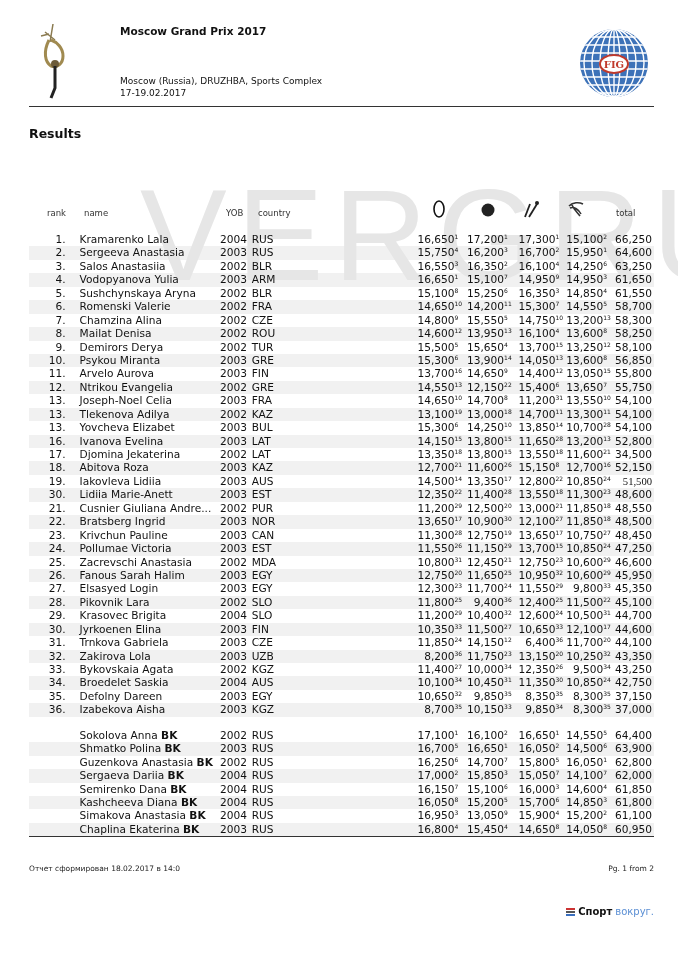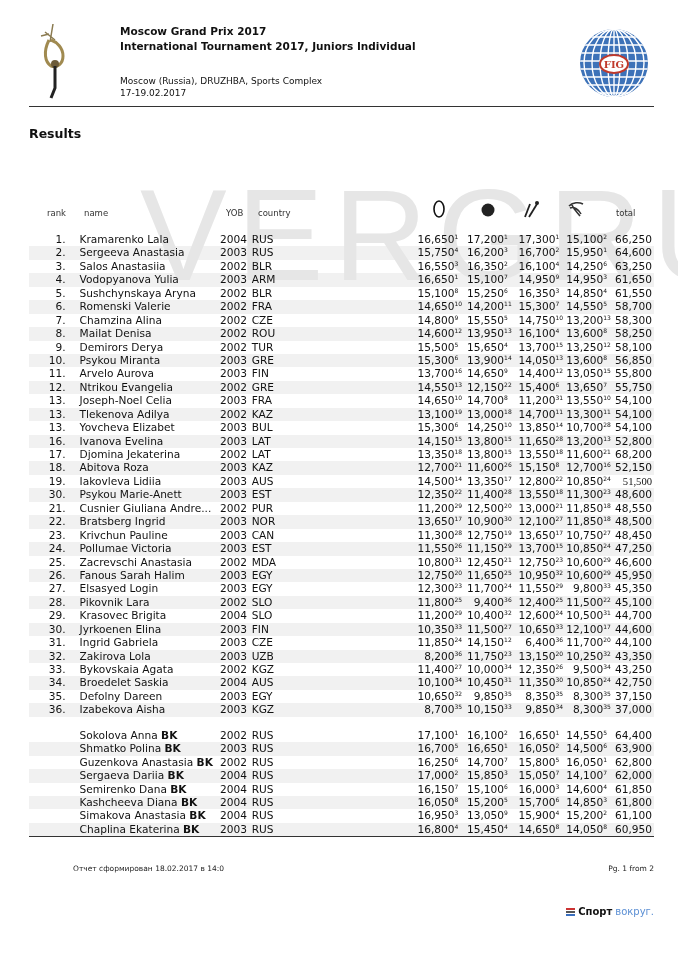--- a/index.html
+++ b/index.html
@@ -45,42 +45,41 @@
   td.sc.s1 { width: 70px; }
   td.sc.s2 { width: 50px; }
   td.sc.s3 { width: 52px; }
   td.sc.s4 { width: 48px; }
   td.total { text-align: right; width: 42px; padding-right: 2px !important; }
   sup { font-size: 6px; vertical-align: 4px; line-height: 0; display: inline-block; width: 7px; text-align: left; }
   .bk { font-weight: bold; }
   tr.spacer td { height: 12px; background: transparent !important; }
   tr.lastrow td { border-bottom: 1.5px solid #333; }
 
-  .footer-left { position: absolute; left: 29px; top: 864px; font-size: 7.5px; color: #222; z-index: 1; margin-left: 44px; }
+  .footer-left { position: absolute; left: 29px; top: 864px; font-size: 7.5px; color: #222; z-index: 1; }
   .footer-right { position: absolute; right: 24px; top: 864px; font-size: 7.5px; color: #222; z-index: 1; }
   .brand { position: absolute; right: 24px; top: 906px; font-size: 10px; font-weight: bold; z-index: 1; display: flex; align-items: center; gap: 3px; }
   .brand .blue { color: #5b8fd4; font-weight: normal; }
   .brand-icon { width: 9px; height: 8px; background: linear-gradient(#c33 0 25%, #fff 25% 37%, #555 37% 62%, #fff 62% 75%, #3a6fbf 75% 100%); }
 </style>
 </head>
 <body>
 
 <div class="watermark">
   <div class="big">VERGRU</div>
 </div>
 
 <div class="header">
   <svg class="left-logo" viewBox="0 0 45 78">
     <path d="M20 2 L17 20 M12 10 L22 18 M8 14 L16 12" stroke="#8a7a50" stroke-width="1.5" fill="none"></path>
     <path d="M16 18 C10 30, 12 40, 18 44 C24 46, 30 42, 30 34 C30 26, 24 20, 18 18" stroke="#a08a50" stroke-width="3" fill="none"></path>
     <circle cx="22" cy="42" r="4" fill="#6d5c3a"></circle>
     <path d="M22 44 L22 66 L18 76" stroke="#222" stroke-width="3" fill="none"></path>
   </svg>
   <div class="title1">Moscow Grand Prix 2017</div>
-  <div class="title2">International Tournament 2017, Juniors Individual</div>
   <div class="venue">Moscow (Russia), DRUZHBA, Sports Complex</div>
   <div class="dates">17-19.02.2017</div>
   <svg class="fig-logo" viewBox="0 0 72 72">
     <defs>
         <clipPath id="gc">
           <circle cx="36" cy="36" r="34"></circle>
         </clipPath>
       </defs>
     <circle cx="36" cy="36" r="34" fill="#3d72b8"></circle>
     <g clip-path="url(#gc)" stroke="#ffffff" stroke-width="1.4" fill="none">
@@ -308,21 +307,21 @@
     </tr>
       <tr class="row">
       <td class="rank" style="background: transparent;">17.</td>
       <td class="name" style="background: transparent;">Djomina Jekaterina</td>
       <td class="yob" style="background: transparent;">2002</td>
       <td class="ctry" style="background: transparent;">LAT</td>
       <td class="sc s1" style="background: transparent;"><span>13,350</span><sup>18</sup></td>
         <td class="sc s2" style="background: transparent;"><span>13,800</span><sup>15</sup></td>
         <td class="sc s3" style="background: transparent;"><span>13,550</span><sup>18</sup></td>
         <td class="sc s4" style="background: transparent;"><span>11,600</span><sup>21</sup></td>
-      <td class="total" style="background: transparent;">68,200</td>
+      <td class="total" style="background: transparent;">34,500</td>
     </tr>
       <tr class="row">
       <td class="rank" style="background: rgba(230, 230, 230, 0.55);">18.</td>
       <td class="name" style="background: rgba(230, 230, 230, 0.55);">Abitova Roza</td>
       <td class="yob" style="background: rgba(230, 230, 230, 0.55);">2003</td>
       <td class="ctry" style="background: rgba(230, 230, 230, 0.55);">KAZ</td>
       <td class="sc s1" style="background: rgba(230, 230, 230, 0.55);"><span>12,700</span><sup>21</sup></td>
         <td class="sc s2" style="background: rgba(230, 230, 230, 0.55);"><span>11,600</span><sup>26</sup></td>
         <td class="sc s3" style="background: rgba(230, 230, 230, 0.55);"><span>15,150</span><sup>8</sup></td>
         <td class="sc s4" style="background: rgba(230, 230, 230, 0.55);"><span>12,700</span><sup>16</sup></td>
@@ -334,21 +333,21 @@
       <td class="yob" style="background: transparent;">2003</td>
       <td class="ctry" style="background: transparent;">AUS</td>
       <td class="sc s1" style="background: transparent;"><span>14,500</span><sup>14</sup></td>
         <td class="sc s2" style="background: transparent;"><span>13,350</span><sup>17</sup></td>
         <td class="sc s3" style="background: transparent;"><span>12,800</span><sup>22</sup></td>
         <td class="sc s4" style="background: transparent;"><span>10,850</span><sup>24</sup></td>
       <td class="total" style="background: transparent; font-family: Liberation Serif, serif;">51,500</td>
     </tr>
       <tr class="row">
       <td class="rank" style="background: rgba(230, 230, 230, 0.55);">30.</td>
-      <td class="name" style="background: rgba(230, 230, 230, 0.55);">Psykou Marie-Anett</td>
+      <td class="name" style="background: rgba(230, 230, 230, 0.55);">Lidiia Marie-Anett</td>
       <td class="yob" style="background: rgba(230, 230, 230, 0.55);">2003</td>
       <td class="ctry" style="background: rgba(230, 230, 230, 0.55);">EST</td>
       <td class="sc s1" style="background: rgba(230, 230, 230, 0.55);"><span>12,350</span><sup>22</sup></td>
         <td class="sc s2" style="background: rgba(230, 230, 230, 0.55);"><span>11,400</span><sup>28</sup></td>
         <td class="sc s3" style="background: rgba(230, 230, 230, 0.55);"><span>13,550</span><sup>18</sup></td>
         <td class="sc s4" style="background: rgba(230, 230, 230, 0.55);"><span>11,300</span><sup>23</sup></td>
       <td class="total" style="background: rgba(230, 230, 230, 0.55);">48,600</td>
     </tr>
       <tr class="row">
       <td class="rank" style="background: transparent;">21.</td>
@@ -455,21 +454,21 @@
       <td class="yob" style="background: rgba(230, 230, 230, 0.55);">2003</td>
       <td class="ctry" style="background: rgba(230, 230, 230, 0.55);">FIN</td>
       <td class="sc s1" style="background: rgba(230, 230, 230, 0.55);"><span>10,350</span><sup>33</sup></td>
         <td class="sc s2" style="background: rgba(230, 230, 230, 0.55);"><span>11,500</span><sup>27</sup></td>
         <td class="sc s3" style="background: rgba(230, 230, 230, 0.55);"><span>10,650</span><sup>33</sup></td>
         <td class="sc s4" style="background: rgba(230, 230, 230, 0.55);"><span>12,100</span><sup>17</sup></td>
       <td class="total" style="background: rgba(230, 230, 230, 0.55);">44,600</td>
     </tr>
       <tr class="row">
       <td class="rank" style="background: transparent;">31.</td>
-      <td class="name" style="background: transparent;">Ingrid Gabriela</td>
+      <td class="name" style="background: transparent;">Trnkova Gabriela</td>
       <td class="yob" style="background: transparent;">2003</td>
       <td class="ctry" style="background: transparent;">CZE</td>
       <td class="sc s1" style="background: transparent;"><span>11,850</span><sup>24</sup></td>
         <td class="sc s2" style="background: transparent;"><span>14,150</span><sup>12</sup></td>
         <td class="sc s3" style="background: transparent;"><span>6,400</span><sup>36</sup></td>
         <td class="sc s4" style="background: transparent;"><span>11,700</span><sup>20</sup></td>
       <td class="total" style="background: transparent;">44,100</td>
     </tr>
       <tr class="row">
       <td class="rank" style="background: rgba(230, 230, 230, 0.55);">32.</td>

